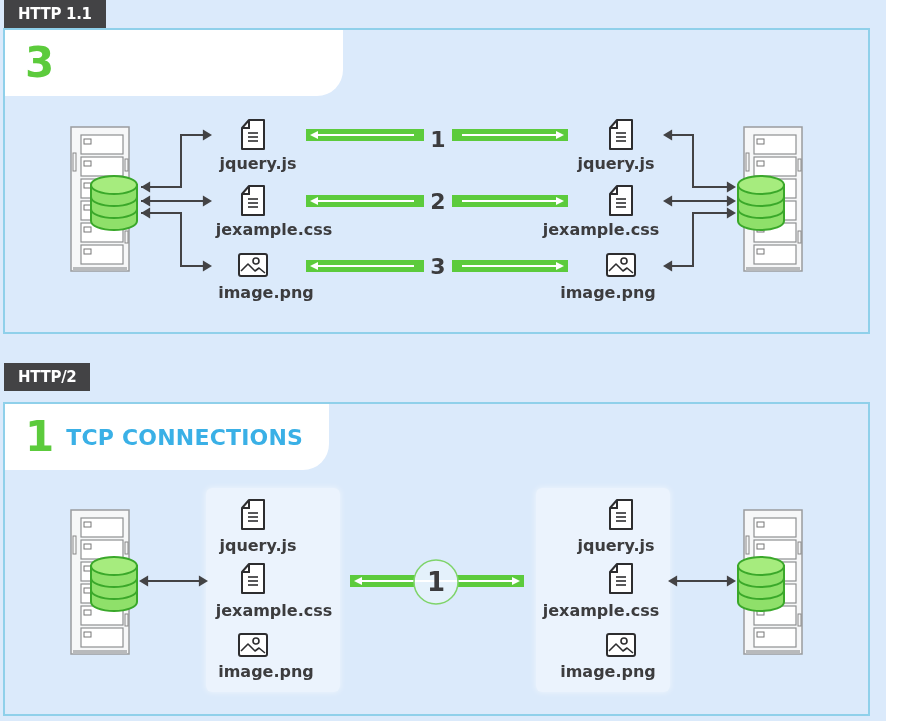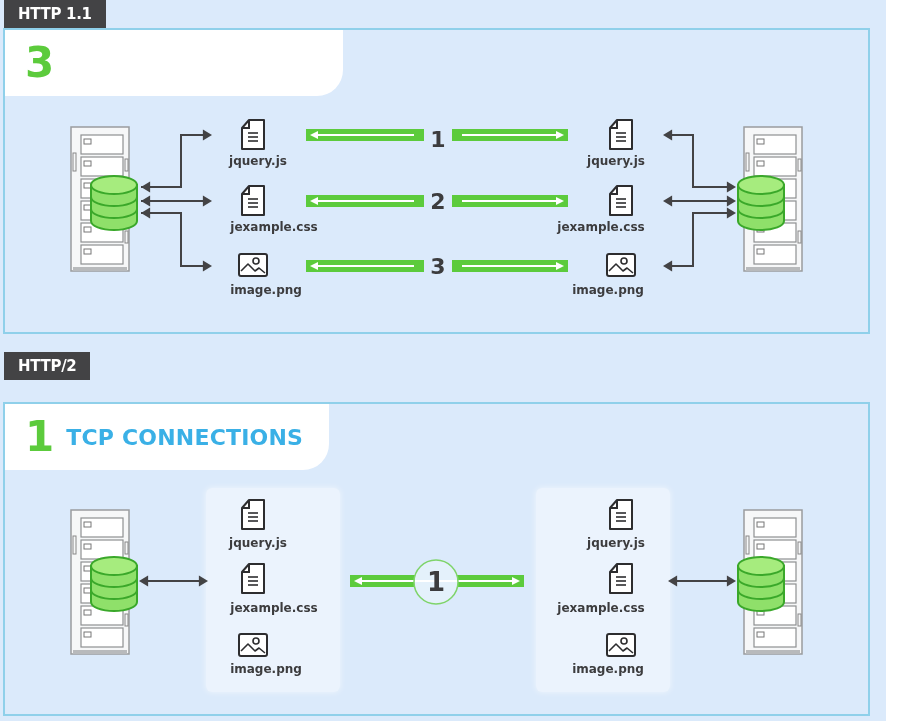--- a/index.html
+++ b/index.html
@@ -21,21 +21,21 @@
   }
   .title-box {
     position: absolute; left: 0; top: 0; height: 66px;
     background: #ffffff; border-bottom-right-radius: 26px;
     display: flex; align-items: center; padding-left: 20px; box-sizing: border-box;
   }
   .title-num { color: #5ccb3c; font-weight: bold; font-size: 42px; margin-right: 12px; line-height: 1; }
   .title-text { color: #3ab0e6; font-weight: bold; font-size: 22px; letter-spacing: 0.2px; }
   svg { position: absolute; left: 0; top: 0; overflow: visible; }
   .label {
-    position: absolute; font-weight: bold; font-size: 12px; color: #3c3c3e;
+    position: absolute; font-weight: bold; font-size: 16px; color: #3c3c3e;
     white-space: nowrap; transform: translateX(-50%);
   }
   .conn-num {
     position: absolute; font-weight: bold; font-size: 22px; color: #3c3c3e;
     transform: translate(-50%, -50%);
   }
   .group-bg {
     position: absolute; background: rgba(255,255,255,0.45); border-radius: 6px;
     box-shadow: 0 0 6px rgba(255,255,255,0.6);
   }
@@ -195,21 +195,21 @@
 <div class="label" style="left:274px; top:220px;">jexample.css</div>
 <div class="label" style="left:266px; top:283px;">image.png</div>
 <div class="label" style="left:616px; top:154px;">jquery.js</div>
 <div class="label" style="left:601px; top:220px;">jexample.css</div>
 <div class="label" style="left:608px; top:283px;">image.png</div>
 
 <div class="conn-num" style="left:438px; top:139px;">1</div>
 <div class="conn-num" style="left:438px; top:201px;">2</div>
 <div class="conn-num" style="left:438px; top:266px;">3</div>
 
-<div class="tag" style="top:352px;">HTTP/2</div>
+<div class="tag" style="top:363px;">HTTP/2</div>
 <div class="panel" style="top:402px; height:314px;">
   <div class="title-box" style="width:324px;">
     <span class="title-num">1</span>
     <span class="title-text">TCP CONNECTIONS</span>
   </div>
 </div>
 
 <div class="group-bg" style="left:206px; top:488px; width:134px; height:204px;"></div>
 <div class="group-bg" style="left:536px; top:488px; width:134px; height:204px;"></div>
 

